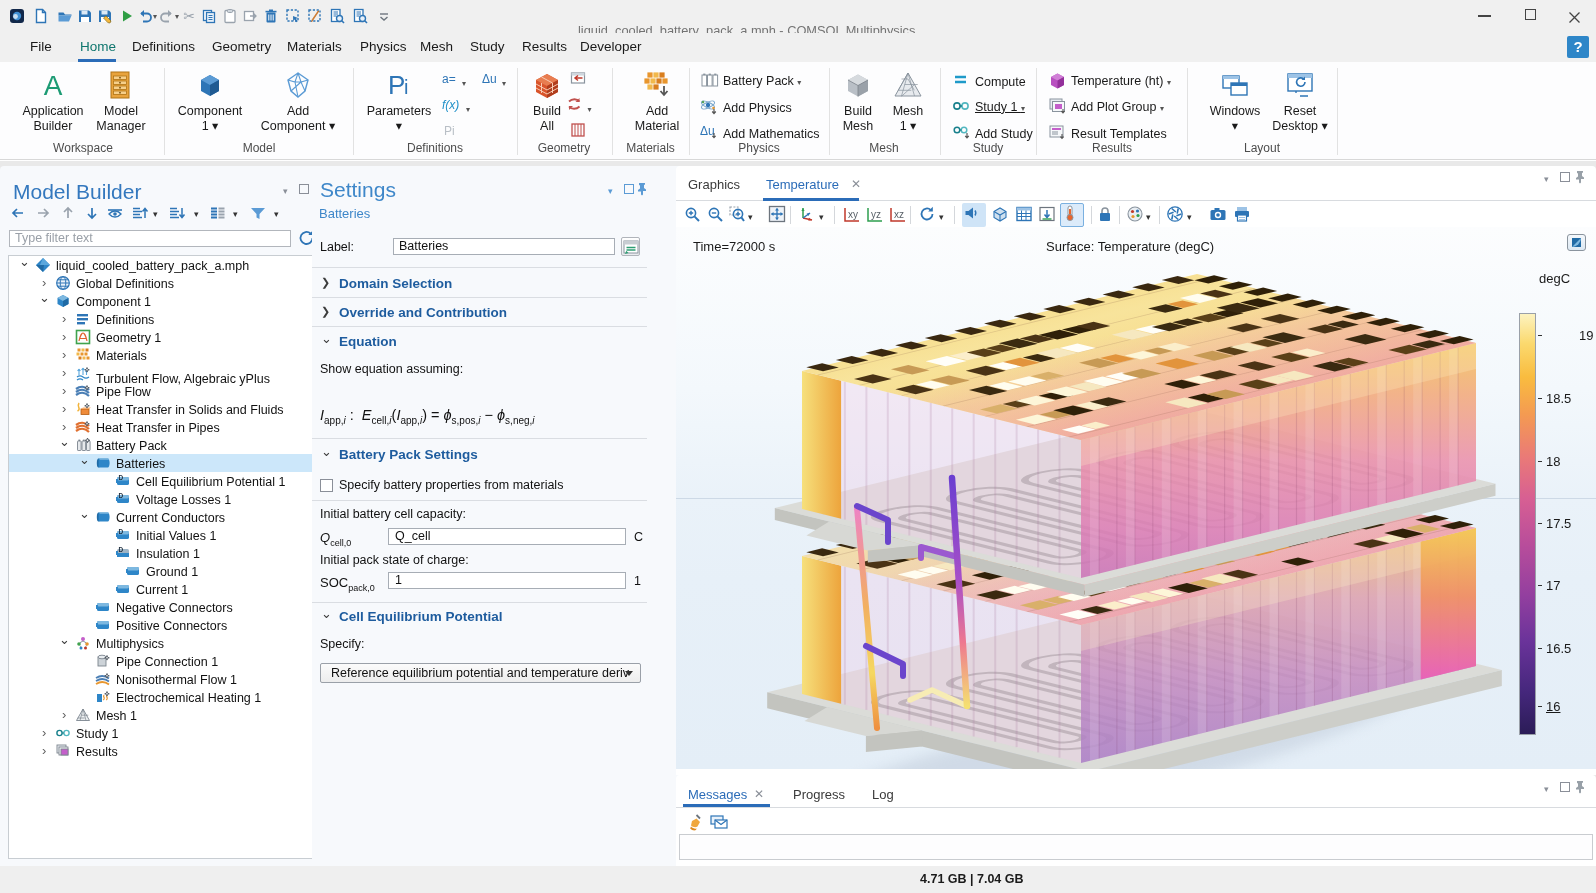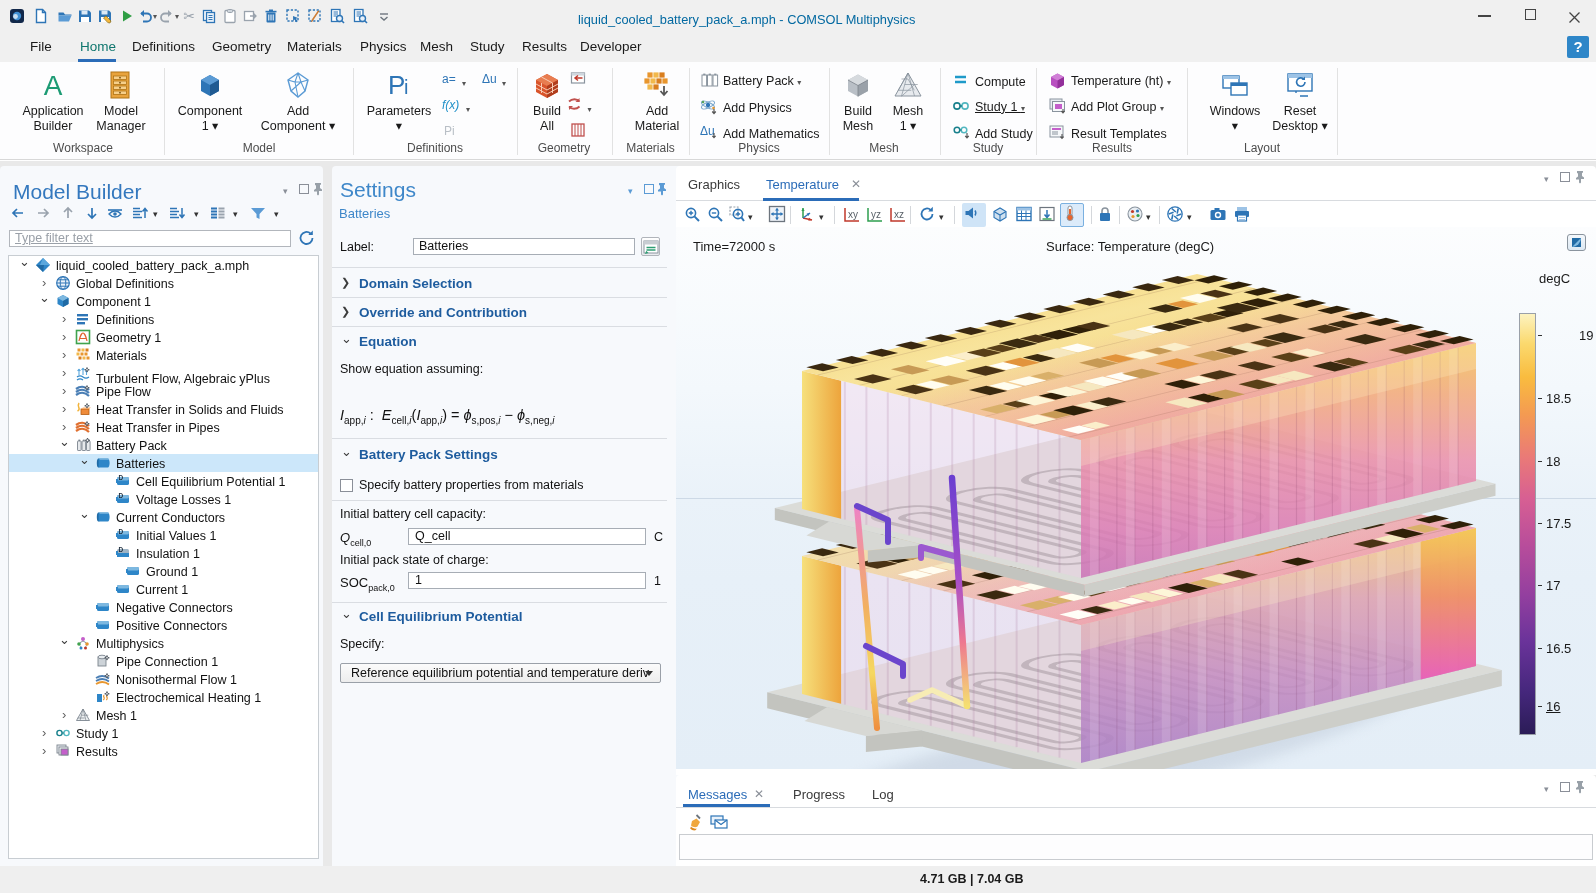--- a/index.html
+++ b/index.html
@@ -77,21 +77,21 @@
         <path d="M4.5 4h4.5M4.5 6h4.5M4.5 8h3" stroke="#2e75b6" stroke-width="1"></path>
         <circle cx="10.5" cy="10.5" r="3" fill="#e8f1fa" stroke="#2e75b6" stroke-width="1.4"></circle>
         <path d="M12.7 12.7L15 15" stroke="#2e75b6" stroke-width="1.6"></path>
       </svg></div>
     <div style="position:absolute;left:376px;top:8px;width:17px;height:17px;"><svg width="16" height="16" viewBox="0 0 16 16" style="">
         <path d="M4 6h8" stroke="#6d757e" stroke-width="1.4"></path>
         <path d="M4.5 9l3.5 3 3.5-3" fill="none" stroke="#6d757e" stroke-width="1.4"></path>
       </svg></div>
     <div style="position:absolute;left:153px;top:12px;font-size:8px;color:#555;">▾</div>
     <div style="position:absolute;left:175px;top:12px;font-size:8px;color:#555;">▾</div>
-    <div style="position:absolute;left:578px;top:12px;font-size:12.8px;color:#0369a1;">liquid_cooled_battery_pack_a.mph - COMSOL Multiphysics</div>
+    <div style="position:absolute;left:578px;top:23px;font-size:12.8px;color:#737373;">liquid_cooled_battery_pack_a.mph - COMSOL Multiphysics</div>
     <div style="position:absolute;left:1478px;top:15px;width:13px;height:1.5px;background:#444;"></div>
     <div style="position:absolute;left:1525px;top:9px;width:11px;height:11px;border:1.5px solid #444;"></div>
     <div style="position:absolute;left:1568px;top:10px;width:13px;height:13px;"><svg width="13" height="13" viewBox="0 0 13 13" style="">
         <path d="M1.5 1.5L11.5 11.5M11.5 1.5L1.5 11.5" stroke="#444" stroke-width="1.3"></path>
       </svg></div>
   </div>
 <div style="position:absolute;left:0;top:33px;width:1596px;height:29px;background:#f0f0f0;">
     <div style="position:absolute;left:30px;top:6px;font-size:13.5px;color:#1a1a1a;">File</div>
     <div style="position:absolute;left:80px;top:6px;font-size:13.5px;color:#0f766e;">Home</div>
     <div style="position:absolute;left:132px;top:6px;font-size:13.5px;color:#1a1a1a;">Definitions</div>
@@ -327,21 +327,21 @@
         <rect x="2" y="11.5" width="6" height="2" fill="#2e75b6"></rect>
         <rect x="9.5" y="11.5" width="6" height="2" fill="#9aa3ad"></rect>
       </svg></div>
     <div style="position:absolute;left:249px;top:39px;"><svg width="18" height="16" viewBox="0 0 18 16" style="">
         <path d="M2 3h14l-5.5 6v5l-3-1.5V9z" fill="#5b9bd5" stroke="#46719c" stroke-width="0"></path>
       </svg></div>
     <div style="position:absolute;left:153px;top:43px;font-size:9px;color:#333;">▾</div>
     <div style="position:absolute;left:194px;top:43px;font-size:9px;color:#333;">▾</div>
     <div style="position:absolute;left:233px;top:43px;font-size:9px;color:#333;">▾</div>
     <div style="position:absolute;left:274px;top:43px;font-size:9px;color:#333;">▾</div>
-    <div style="position:absolute;left:9px;top:64px;width:282px;height:17px;background:#fff;border:1px solid #b2b6bc;font-size:12.5px;color:#9aa0a8;padding:0 5px;line-height:15px;text-decoration:underline;">Type filter text</div>
+    <div style="position:absolute;left:9px;top:64px;width:282px;height:17px;background:#fff;border:1px solid #b2b6bc;font-size:12.5px;color:#9aa0a8;padding:0 5px;line-height:15px;">Type filter text</div>
     <div style="position:absolute;left:297px;top:62px;"><svg width="20" height="20" viewBox="0 0 20 20" style="">
         <path d="M15.5 10a6 6 0 1 1-2-4.5" fill="none" stroke="#2e75b6" stroke-width="1.8"></path>
         <path d="M15.8 2.5V7h-4.5z" fill="#2e75b6"></path>
       </svg></div>
     <div style="position:absolute;left:8px;top:89px;width:311px;height:604px;background:#fff;border:1px solid #c8cdd2;overflow:hidden;">
       <div class="trow" style="left:0;top:0px;width:309px;">
         <span style="position:absolute;left:10px;top:-3px;font-size:13px;color:#3c3c3c;">⌄</span>
         <span class="tico" style="left:26px;"><svg width="16" height="16" viewBox="0 0 16 16" style="">
             <path d="M8 1l7 7-7 7-7-7z" fill="#2e86c8"></path>
             <path d="M8 1l7 7H5z" fill="#5aa7dd"></path>
@@ -590,21 +590,21 @@
         <span style="position:absolute;left:33px;top:0px;font-size:13px;color:#606060;">›</span>
         <span class="tico" style="left:46px;"><svg width="16" height="16" viewBox="0 0 16 16" style="">
             <rect x="2" y="2" width="9" height="8" fill="#e9edf2" stroke="#7c858e" stroke-width="0.9"></rect>
             <rect x="4" y="4" width="9" height="8" fill="#f4f6f8" stroke="#7c858e" stroke-width="0.9"></rect>
             <rect x="6" y="6" width="7" height="6" fill="#c45fca" stroke="#7c858e" stroke-width="0.9"></rect>
           </svg></span>
         <span style="position:absolute;left:67px;top:1px;">Results</span>
       </div>
     </div>
   </div>
-<div style="position:absolute;left:332px;top:166px;width:401px;height:700px;background:#f7f9fc;border-radius:4px 4px 0 0;padding-left:10px;">
+<div style="position:absolute;left:312px;top:166px;width:401px;height:700px;background:#f7f9fc;border-radius:4px 4px 0 0;padding-left:10px;">
     <div style="position:absolute;left:8px;top:12px;font-size:21px;color:#3e87c9;">Settings</div>
     <div style="position:absolute;left:7px;top:40px;font-size:13px;color:#3e87c9;">Batteries</div>
     <div style="position:absolute;left:296px;top:20px;font-size:9px;color:#5b9bd5;">▾</div>
     <div style="position:absolute;left:312px;top:18px;width:10px;height:10px;border:1.5px solid #5b9bd5;"></div>
     <div style="position:absolute;left:324px;top:16px;width:12px;height:14px;"><svg width="12" height="14" viewBox="0 0 12 14" style="">
         <path d="M3 1h6v1.5l-1 .5v3l2 1.5v1.5H7v3.5l-1 1-1-1V9.5H2V8l2-1.5v-3l-1-.5z" fill="#5b9bd5"></path>
       </svg></div>
     <div style="position:absolute;left:8px;top:74px;font-size:12.5px;color:#111;">Label:</div>
     <div style="position:absolute;left:81px;top:72px;width:222px;height:17px;background:#fff;border:1px solid #a7adb5;font-size:12.5px;color:#111;padding:0 5px;line-height:15px;">Batteries</div>
     <div style="position:absolute;left:309px;top:71px;width:19px;height:19px;border:1px solid #b0b4ba;background:linear-gradient(#fff,#e9ebee);border-radius:2px;padding:1px;"><svg width="16" height="16" viewBox="0 0 16 16" style="">

